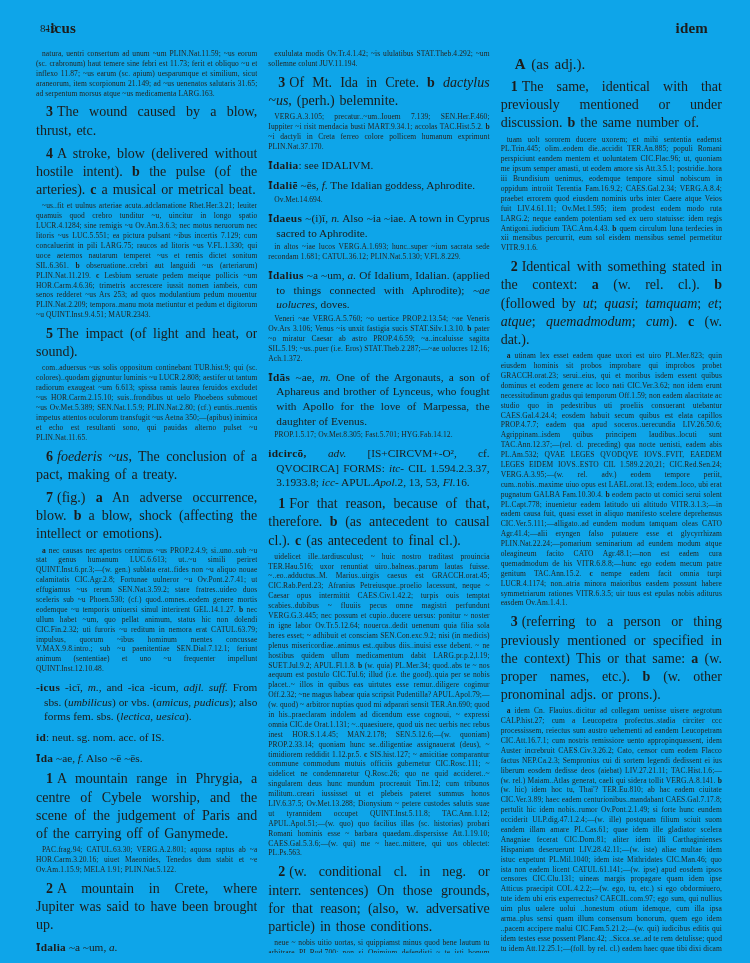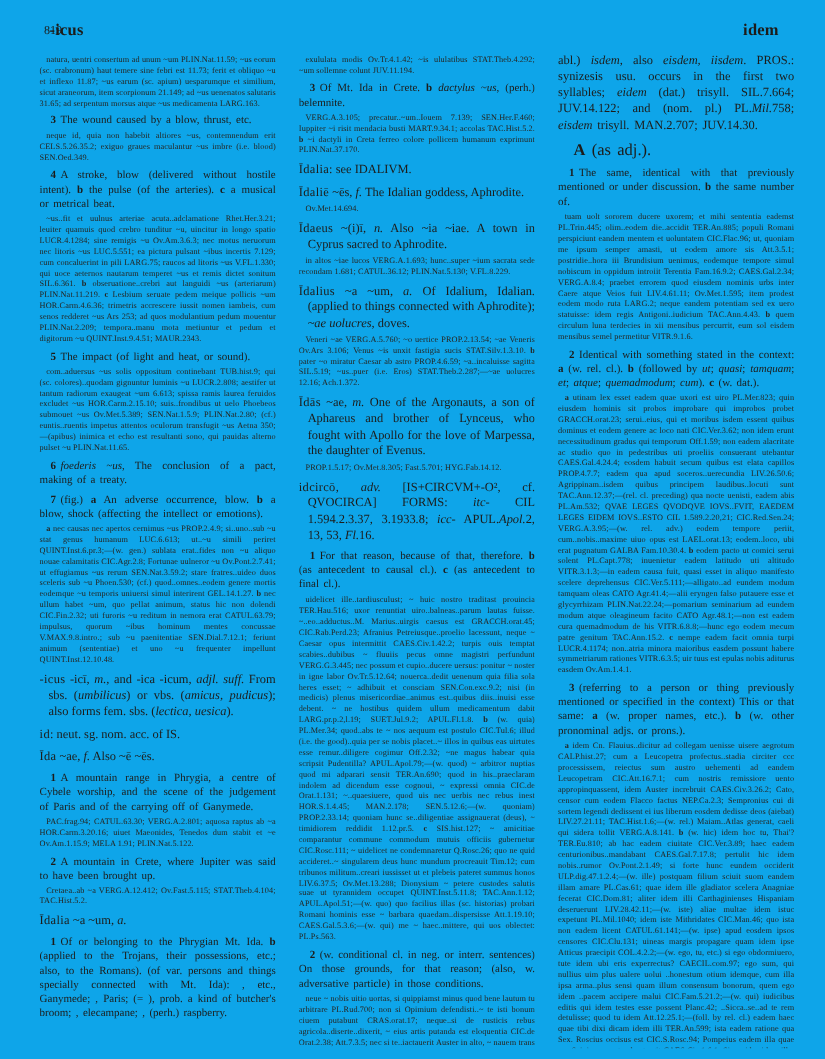--- a/index.html
+++ b/index.html
@@ -11,75 +11,73 @@
   }
   .running-head {
     position:absolute; top:20px; left:40px; right:40px; height:20px;
   }
   .guide-word { font-weight:bold; font-size:15px; letter-spacing:.2px; }
   .guide-left { position:absolute; left:5px; top:0; }
   .guide-right { position:absolute; right:2px; top:0; }
   .page-number { position:absolute; left:0; right:0; font-size:11px; top:2px; }
   .columns {
     position:absolute; top:48px; left:36px; right:28px; bottom:10px;
-    display:flex; gap:21px;
+    display:flex; gap:11px;
   }
   .col {
     width:225px; height:100%; overflow:hidden;
     text-align:justify;
   }
   .blk { margin:0; }
   .cite {
     font-size:7.5px; line-height:1.32; letter-spacing:.1px;
     margin:1px 0 2px; text-indent:6px; color:#26241f;
   }
   .def {
-    font-size:10px; line-height:1.3; margin:5px 0 2px; text-indent:10px;
+    font-size:14px; line-height:1.3; margin:5px 0 2px; text-indent:10px;
     word-spacing:1.5px;
   }
   .def .num { font-weight:bold; padding-right:4px; }
   .entry {
     font-size:11.3px; line-height:1.3; margin:6px 0 2px;
     text-indent:-8px; padding-left:8px;
   }
-  .entry .head { font-weight:normal; letter-spacing:.3px; }
+  .entry .head { font-weight:bold; letter-spacing:.3px; }
   .defcont { font-size:11.3px; line-height:1.3; margin:0 0 2px; word-spacing:1.5px; }
   .section { font-size:15px; margin:8px 0 4px; text-indent:14px; word-spacing:2px; }
   .section .head { font-weight:bold; }
   b { font-weight:bold; }
   i { font-style:italic; }
 </style>
 </head>
 <body>
 
 <div class="page">
   <div class="running-head">
     <span class="guide-word guide-left">-icus</span>
     <span class="page-number">819</span>
     <span class="guide-word guide-right">idem</span>
   </div>
   <div class="columns">
     <div class="col">
         <p class="blk cite">natura, uentri consertum ad unum ~um PLIN.Nat.11.59; ~us eorum (sc. crabronum) haut temere sine febri est 11.73; ferit et obliquo ~u et inflexo 11.87; ~us earum (sc. apium) uesparumque et similium, sicut araneorum, item scorpionum 21.149; ad ~us uenenatos salutaris 31.65; ad serpentum morsus atque ~us medicamenta LARG.163.</p>
         <p class="blk def"><span class="num">3</span>The wound caused by a blow, thrust, etc.</p>
-        <p class="blk cite">neque id, quia non habebit altiores ~us, contemnendum erit CELS.5.26.35.2; exiguo graues maculantur ~us imbre (i.e. blood) SEN.Oed.349.</p>
         <p class="blk def"><span class="num">4</span>A stroke, blow (delivered without hostile intent). <b>b</b> the pulse (of the arteries). <b>c</b> a musical or metrical beat.</p>
         <p class="blk cite">~us..fit et uulnus arteriae acuta..adclamatione Rhet.Her.3.21; leuiter quamuis quod crebro tunditur ~u, uincitur in longo spatio LUCR.4.1284; sine remigis ~u Ov.Am.3.6.3; nec motus neruorum nec litoris ~us LUC.5.551; ea pictura pulsant ~ibus incertis 7.129; cum concaluerint in pili LARG.75; raucos ad litoris ~us V.FL.1.330; qui uoce aeternos nautarum temperet ~us et remis dictet sonitum SIL.6.361. <b>b</b> obseruatione..crebri aut languidi ~us (arteriarum) PLIN.Nat.11.219. <b>c</b> Lesbium seruate pedem meique pollicis ~um HOR.Carm.4.6.36; trimetris accrescere iussit nomen iambeis, cum senos redderet ~us Ars 253; ad quos modulantium pedum mouentur PLIN.Nat.2.209; tempora..manu mota metiuntur et pedum et digitorum ~u QUINT.Inst.9.4.51; MAUR.2343.</p>
         <p class="blk def"><span class="num">5</span>The impact (of light and heat, or sound).</p>
         <p class="blk cite">com..aduersus ~us solis oppositum continebant TUB.hist.9; qui (sc. colores)..quodam gignuntur luminis ~u LUCR.2.808; aestifer ut tantum radiorum exaugeat ~um 6.613; spissa ramis laurea feruidos excludet ~us HOR.Carm.2.15.10; suis..frondibus ut uelo Phoebeos submouet ~us Ov.Met.5.389; SEN.Nat.1.5.9; PLIN.Nat.2.80; (cf.) euntis..ruentis impetus attentos oculorum transfugit ~us Aetna 350;—(apibus) inimica et echo est resultanti sono, qui pauidas alterno pulset ~u PLIN.Nat.11.65.</p>
         <p class="blk def"><span class="num">6</span><i>foederis ~us</i>, The conclusion of a pact, making of a treaty.</p>
         <p class="blk def"><span class="num">7</span>(fig.) <b>a</b> An adverse occurrence, blow. <b>b</b> a blow, shock (affecting the intellect or emotions).</p>
         <p class="blk cite"><b>a</b> nec causas nec apertos cernimus ~us PROP.2.4.9; si..uno..sub ~u stat genus humanum LUC.6.613; ut..~u simili periret QUINT.Inst.6.pr.3;—(w. gen.) sublata erat..fides non ~u aliquo nouae calamitatis CIC.Agr.2.8; Fortunae uulneror ~u Ov.Pont.2.7.41; ut effugiamus ~us rerum SEN.Nat.3.59.2; stare fratres..uideo duos sceleris sub ~u Phoen.530; (cf.) quod..omnes..eodem genere mortis eodemque ~u temporis uniuersi simul interirent GEL.14.1.27. <b>b</b> nec ullum habet ~um, quo pellat animum, status hic non dolendi CIC.Fin.2.32; uti furoris ~u reditum in nemora erat CATUL.63.79; impulsus, quorum ~ibus hominum mentes concussae V.MAX.9.8.intro.; sub ~u paenitentiae SEN.Dial.7.12.1; feriunt animum (sententiae) et uno ~u frequenter impellunt QUINT.Inst.12.10.48.</p>
         <p class="blk entry"><span class="head">-icus</span> -icī, <i>m.</i>, and -ica -icum, <i>adjl. suff.</i> From sbs. (<i>umbilicus</i>) or vbs. (<i>amicus, pudicus</i>); also forms fem. sbs. (<i>lectica, uesica</i>).</p>
         <p class="blk entry"><span class="head">id</span>: neut. sg. nom. acc. of IS.</p>
         <p class="blk entry"><span class="head">Īda</span> ~ae, <i>f.</i> Also ~ē ~ēs.</p>
         <p class="blk def"><span class="num">1</span>A mountain range in Phrygia, a centre of Cybele worship, and the scene of the judgement of Paris and of the carrying off of Ganymede.</p>
         <p class="blk cite">PAC.frag.94; CATUL.63.30; VERG.A.2.801; aquosa raptus ab ~a HOR.Carm.3.20.16; uiuet Maeonides, Tenedos dum stabit et ~e Ov.Am.1.15.9; MELA 1.91; PLIN.Nat.5.122.</p>
         <p class="blk def"><span class="num">2</span>A mountain in Crete, where Jupiter was said to have been brought up.</p>
-        <p class="blk cite">Cretaea..ab ~a VERG.A.12.412; Ov.Fast.5.115; STAT.Theb.4.104; TAC.Hist.5.2.</p>
         <p class="blk entry"><span class="head">Īdalia</span> ~a ~um, <i>a.</i></p>
         <p class="blk def"><span class="num">1</span>Of or belonging to the Phrygian Mt. Ida. <b>b</b> (applied to the Trojans, their possessions, etc.; also, to the Romans).  (of var. persons and things specially connected with Mt. Ida): , etc., Ganymede; , Paris;  (= ), prob. a kind of butcher's broom; , elecampane; , (perh.) raspberry.</p>
       </div>
     <div class="col">
         <p class="blk cite">exululata modis Ov.Tr.4.1.42; ~is ululatibus STAT.Theb.4.292; ~um sollemne colunt JUV.11.194.</p>
         <p class="blk def"><span class="num">3</span>Of Mt. Ida in Crete. <b>b</b> <i>dactylus ~us</i>, (perh.) belemnite.</p>
         <p class="blk cite">VERG.A.3.105; precatur..~um..Iouem 7.139; SEN.Her.F.460; Iuppiter ~i risit mendacia busti MART.9.34.1; accolas TAC.Hist.5.2. <b>b</b> ~i dactyli in Creta ferreo colore pollicem humanum exprimunt PLIN.Nat.37.170.</p>
         <p class="blk entry"><span class="head">Īdalia</span>: see IDALIVM.</p>
         <p class="blk entry"><span class="head">Īdaliē</span> ~ēs, <i>f.</i> The Idalian goddess, Aphrodite.</p>
         <p class="blk cite">Ov.Met.14.694.</p>
@@ -89,21 +87,20 @@
         <p class="blk cite">Veneri ~ae VERG.A.5.760; ~o uertice PROP.2.13.54; ~ae Veneris Ov.Ars 3.106; Venus ~is unxit fastigia sucis STAT.Silv.1.3.10. <b>b</b> pater ~o miratur Caesar ab astro PROP.4.6.59; ~a..incaluisse sagitta SIL.5.19; ~us..puer (i.e. Eros) STAT.Theb.2.287;—~ae uolucres 12.16; Ach.1.372.</p>
         <p class="blk entry"><span class="head">Īdās</span> ~ae, <i>m.</i> One of the Argonauts, a son of Aphareus and brother of Lynceus, who fought with Apollo for the love of Marpessa, the daughter of Evenus.</p>
         <p class="blk cite">PROP.1.5.17; Ov.Met.8.305; Fast.5.701; HYG.Fab.14.12.</p>
         <p class="blk entry"><span class="head">idcircō,</span> <i>adv.</i> [IS+CIRCVM+-O², cf. QVOCIRCA] FORMS: <i>itc-</i> CIL 1.594.2.3.37, 3.1933.8; <i>icc-</i> APUL.<i>Apol.</i>2, 13, 53, <i>Fl.</i>16.</p>
         <p class="blk def"><span class="num">1</span>For that reason, because of that, therefore. <b>b</b> (as antecedent to causal cl.). <b>c</b> (as antecedent to final cl.).</p>
         <p class="blk cite">uidelicet ille..tardiusculust; ~ huic nostro traditast prouincia TER.Hau.516; uxor renuntiat uiro..balneas..parum lautas fuisse. ~..eo..adductus..M. Marius..uirgis caesus est GRACCH.orat.45; CIC.Rab.Perd.23; Afranius Petreiusque..proelio lacessunt, neque ~ Caesar opus intermittit CAES.Civ.1.42.2; turpis ouis temptat scabies..dubibus ~ fluuiis pecus omne magistri perfundunt VERG.G.3.445; nec possum et cupio..ducere uersus: ponitur ~ noster in igne labor Ov.Tr.5.12.64; nouerca..dedit uenenum quia filia sola heres esset; ~ adhibuit et consciam SEN.Con.exc.9.2; nisi (in medicis) plenus misericordiae..animus est..quibus diis..inuisi esse debent. ~ ne hostibus quidem ullum medicamentum dabit LARG.pr.p.2,l.19; SUET.Jul.9.2; APUL.Fl.1.8. <b>b</b> (w. quia) PL.Mer.34; quod..abs te ~ nos aequum est postulo CIC.Tul.6; illud (i.e. the good)..quia per se nobis placet..~ illos in quibus eas uirtutes esse remur..diligere cogimur Off.2.32; ~ne magus habear quia scripsit Pudentilla? APUL.Apol.79;—(w. quod) ~ arbitror nuptias quod mi adparari sensit TER.An.690; quod in his..praeclaram indolem ad dicendum esse cognoui, ~ expressi omnia CIC.de Orat.1.131; ~..quaesiuere, quod uis nec uerbis nec rebus inest HOR.S.1.4.45; MAN.2.178; SEN.5.12.6;—(w. quoniam) PROP.2.33.14; quoniam hunc se..diligentiae assignauerat (deus), ~ timidiorem reddidit 1.12.pr.5. <b>c</b> SIS.hist.127; ~ amicitiae comparantur commune commodum mutuis officiis gubernetur CIC.Rosc.111; ~ uidelicet ne condemnaretur Q.Rosc.26; quo ne quid accideret..~ singularem deus hunc mundum procreauit Tim.12; cum tribunos militum..creari iussisset ut et plebeis pateret summus honos LIV.6.37.5; Ov.Met.13.288; Dionysium ~ petere custodes salutis suae ut tyrannidem occupet QUINT.Inst.5.11.8; TAC.Ann.1.12; APUL.Apol.51;—(w. quo) quo facilius illas (sc. historias) probari Romani hominis esse ~ barbara quaedam..dispersisse Att.1.19.10; CAES.Gal.5.3.6;—(w. qui) me ~ haec..mittere, qui uos oblectet: PL.Ps.563.</p>
         <p class="blk def"><span class="num">2</span>(w. conditional cl. in neg. or interr. sentences) On those grounds, for that reason; (also, w. adversative particle) in those conditions.</p>
         <p class="blk cite">neue ~ nobis uitio uortas, si quippiamst minus quod bene lautum tu arbitrare PL.Rud.700; non si Opimium defendisti..~ te isti bonum ciuem putabunt CRAS.orat.17; neque..si de rusticis rebus agricola..diserte..dixerit, ~ eius artis putanda est eloquentia CIC.de Orat.2.38; Att.7.3.5; nec si te..iactauerit Auster in alto, ~ nauem trans aequare uendas HOR.Ep.1.11.16; non tibi si facies nimium..in cunctis regni..~..me contemnere debes Ov.Am.1.7.13;—si ex lege subsortitus non erat Iunius..~ illius damnatione aliquid de Cluentio iudicabatur? CIC.Clu.92; si omnes..delectarentur tyrannicis legibus, num ~ eae leges iustae haberentur? Leg.1.42; PROP.2.18.32;—SIVE QVIS HOSTIA SACRVM FAXIT, QVI MAGMESTVM NEC PROTOLLAT, ~ TAMEN PROBE FACTVM ESTO CIL 12.4333.2.16.</p>
       </div>
     <div class="col">
-        <p class="blk defcont">abl.) <i>isdem</i>, also <i>eisdem, iisdem</i>. PROS.: synizesis usu. occurs in the first two syllables; <i>eidem</i> (dat.) trisyll. SIL.7.664; JUV.14.122; and (nom. pl.) PL.<i>Mil.</i>758; <i>eisdem</i> trisyll. MAN.2.707; JUV.14.30.</p>
         <p class="blk section"><span class="head">A</span> (as adj.).</p>
         <p class="blk def"><span class="num">1</span>The same, identical with that previously mentioned or under discussion. <b>b</b> the same number of.</p>
         <p class="blk cite">tuam uolt sororem ducere uxorem; et mihi sententia eademst PL.Trin.445; olim..eodem die..accidit TER.An.885; populi Romani perspiciunt eandem mentem et uoluntatem CIC.Flac.96; ut, quoniam me ipsum semper amasti, ut eodem amore sis Att.3.5.1; postridie..hora iii Brundisium uenimus, eodemque tempore simul nobiscum in oppidum introiit Terentia Fam.16.9.2; CAES.Gal.2.34; VERG.A.8.4; praebet errorem quod eiusdem nominis urbs inter Caere atque Veios fuit LIV.4.61.11; Ov.Met.1.595; item prodest eodem modo ruta LARG.2; neque eandem potentiam sed ex uero statuisse: idem regis Antigoni..iudicium TAC.Ann.4.43. <b>b</b> quem circulum luna terdecies in xii mensibus percurrit, eum sol eisdem mensibus semel permetitur VITR.9.1.6.</p>
         <p class="blk def"><span class="num">2</span>Identical with something stated in the context: <b>a</b> (w. rel. cl.). <b>b</b> (followed by <i>ut</i>; <i>quasi</i>; <i>tamquam</i>; <i>et</i>; <i>atque</i>; <i>quemadmodum</i>; <i>cum</i>). <b>c</b> (w. dat.).</p>
         <p class="blk cite"><b>a</b> utinam lex esset eadem quae uxori est uiro PL.Mer.823; quin eiusdem hominis sit probos improbare qui improbos probet GRACCH.orat.23; serui..eius, qui et moribus isdem essent quibus dominus et eodem genere ac loco nati CIC.Ver.3.62; non idem erunt necessitudinum gradus qui temporum Off.1.59; non eadem alacritate ac studio quo in pedestribus uti proeliis consuerant utebantur CAES.Gal.4.24.4; eosdem habuit secum quibus est elata capillos PROP.4.7.7; eadem qua apud soceros..uerecundia LIV.26.50.6; Agrippinam..isdem quibus principem laudibus..locuti sunt TAC.Ann.12.37;—(rel. cl. preceding) qua nocte uenisti, eadem abis PL.Am.532; QVAE LEGES QVODQVE IOVS..FVIT, EAEDEM LEGES EIDEM IOVS..ESTO CIL 1.589.2.20,21; CIC.Red.Sen.24; VERG.A.3.95;—(w. rel. adv.) eodem tempore periit, cum..nobis..maxime uiuo opus est LAEL.orat.13; eodem..loco, ubi erat pugnatum GALBA Fam.10.30.4. <b>b</b> eodem pacto ut comici serui solent PL.Capt.778; inuenietur eadem latitudo uti altitudo VITR.3.1.3;—in eadem causa fuit, quasi esset in aliquo manifesto scelere deprehensus CIC.Ver.5.111;—alligato..ad eundem modum tamquam oleas CATO Agr.41.4;—alii eryngen falso putauere esse et glycyrrhizam PLIN.Nat.22.24;—pomarium seminarium ad eundem modum atque oleagineum facito CATO Agr.48.1;—non est eadem cura quemadmodum de his VITR.6.8.8;—hunc ego eodem mecum patre genitum TAC.Ann.15.2. <b>c</b> nempe eadem facit omnia turpi LUCR.4.1174; non..atria minora maioribus easdem possunt habere symmetriarum rationes VITR.6.3.5; uir tuus est epulas nobis aditurus easdem Ov.Am.1.4.1.</p>
         <p class="blk def"><span class="num">3</span>(referring to a person or thing previously mentioned or specified in the context) This or that same: <b>a</b> (w. proper names, etc.). <b>b</b> (w. other pronominal adjs. or prons.).</p>
         <p class="blk cite"><b>a</b> idem Cn. Flauius..dicitur ad collegam uenisse uisere aegrotum CALP.hist.27; cum a Leucopetra profectus..stadia circiter ccc processissem, reiectus sum austro uehementi ad eandem Leucopetram CIC.Att.16.7.1; cum nostris remissiore uento appropinquassent, idem Auster increbruit CAES.Civ.3.26.2; Cato, censor cum eodem Flacco factus NEP.Ca.2.3; Sempronius cui di sortem legendi dedissent ei ius liberum eosdem dedisse deos (aiebat) LIV.27.21.11; TAC.Hist.1.6;—(w. rel.) Maiam..Atlas generat, caeli qui sidera tollit VERG.A.8.141. <b>b</b> (w. hic) idem hoc tu, Thai'? TER.Eu.810; ab hac eadem ciuitate CIC.Ver.3.89; haec eadem centurionibus..mandabant CAES.Gal.7.17.8; pertulit hic idem nobis..rumor Ov.Pont.2.1.49; si forte hunc eundem occiderit ULP.dig.47.1.2.4;—(w. ille) postquam filium sciuit suom eandem illam amare PL.Cas.61; quae idem ille gladiator scelera Anagniae fecerat CIC.Dom.81; aliter idem illi Carthaginienses Hispaniam deseruerunt LIV.28.42.11;—(w. iste) aliae multae idem istuc expetunt PL.Mil.1040; idem iste Mithridates CIC.Man.46; quo ista non eadem licent CATUL.61.141;—(w. ipse) apud eosdem ipsos censores CIC.Clu.131; uineas margis propagare quam idem ipse Atticus praecipit COL.4.2.2;—(w. ego, tu, etc.) si ego obdormiuero, tute idem ubi eris experrectus? CAECIL.com.97; ego sum, qui nullius uim plus ualere uolui ..honestum otium idemque, cum illa ipsa arma..plus sensi quam illum consensum bonorum, quem ego idem ..pacem accipere malui CIC.Fam.5.21.2;—(w. qui) iudicibus editis qui idem testes esse possent Planc.42; ..Sicca..se..ad te rem detulisse; quod tu idem Att.12.25.1;—(foll. by rel. cl.) eadem haec quae tibi dixi dicam idem illi TER.An.599; ista eadem ratione qua Sex. Roscius occisus est CIC.S.Rosc.94; Pompeius eadem illa quae per Scipionem ostenderat agit CAES.Civ.1.6.1; Simonides idem ille, de quo rettuli PHAED.4.25(26).4.</p>
       </div>
   </div>
 </div>

